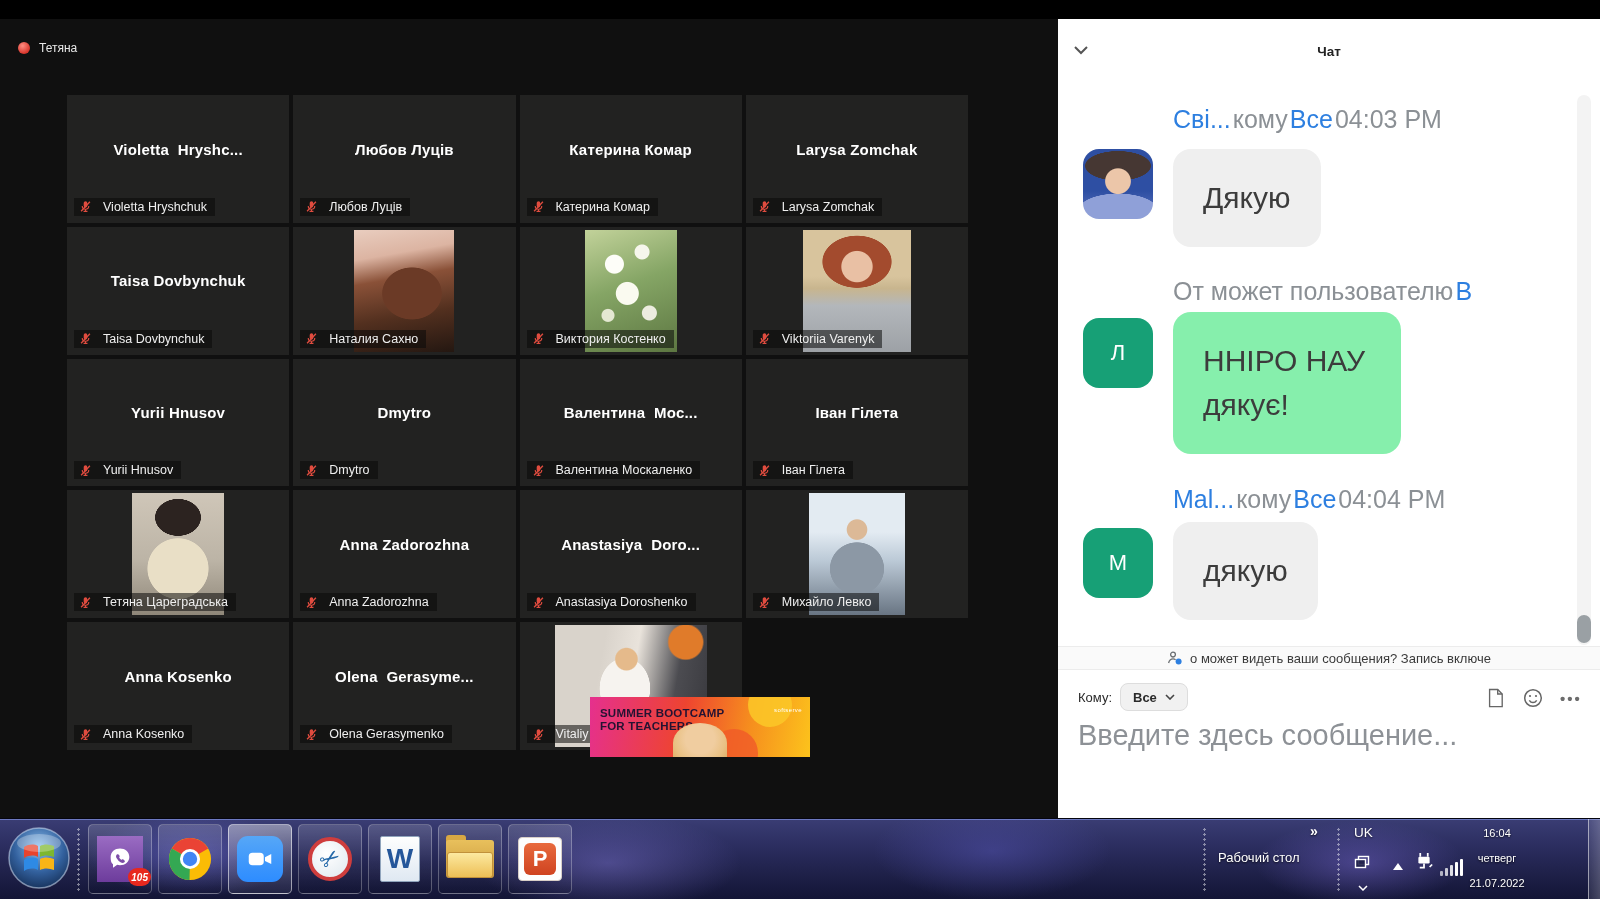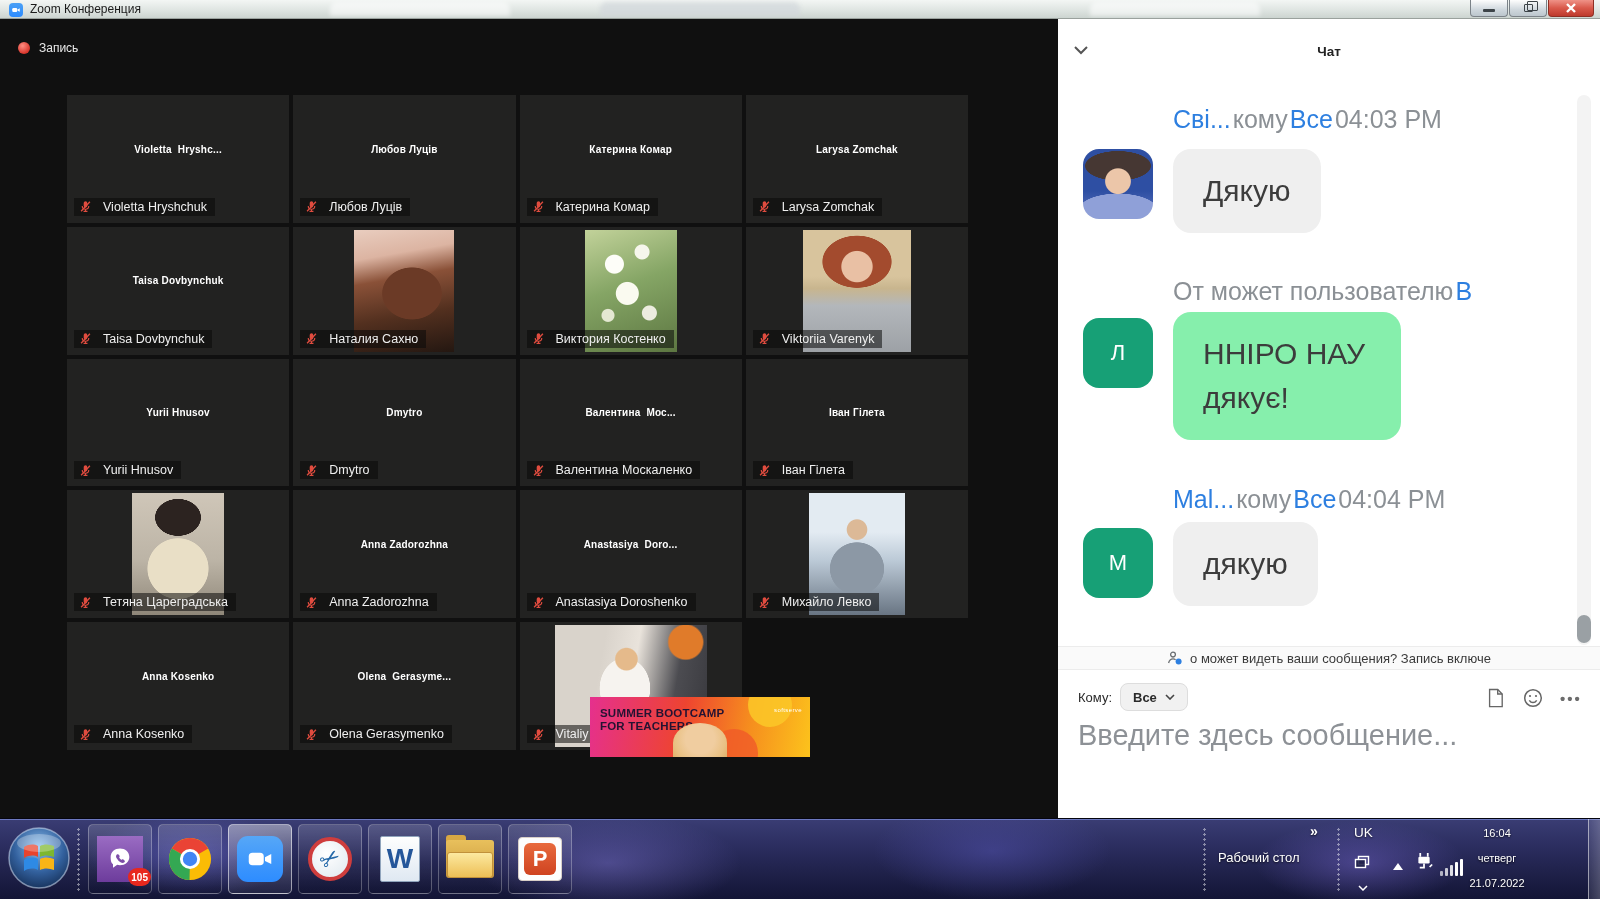--- a/index.html
+++ b/index.html
@@ -32,21 +32,21 @@
   .video-area { position:absolute; left:0; top:19px; width:1058px; height:799px; background:#101010; }
   .recording { position:absolute; left:18px; top:22px; display:flex; align-items:center; gap:9px; }
   .rec-dot { width:12px; height:12px; border-radius:50%;
     background:radial-gradient(circle at 38% 32%, #ff8d82, #d8362c 70%); }
   .recording span { color:#e8e8e8; font-size:12px; }
 
   .grid { position:absolute; left:67px; top:76px; width:901px; height:655px;
     display:grid; grid-template-columns:repeat(4,1fr); grid-template-rows:repeat(5,1fr); gap:4px; }
   .tile { position:relative; background:#222221; overflow:hidden; }
   .tile-name { position:absolute; left:0; right:0; top:42%; transform:translateY(-50%);
-    text-align:center; color:#fff; font-weight:bold; font-size:10px; letter-spacing:.2px; white-space:pre; }
+    text-align:center; color:#fff; font-weight:bold; font-size:15px; letter-spacing:.2px; white-space:pre; }
   .tile-label { position:absolute; left:7px; bottom:7px; display:flex; align-items:center; gap:11px;
     background:rgba(10,10,10,.55); color:#efefef; font-size:12.5px; padding:2px 8px 2px 5px; z-index:5; }
   .photo { position:absolute; top:3px; bottom:3px; left:50%; transform:translateX(-50%); }
   .p-sakhno { width:100px; background:
     radial-gradient(ellipse 42% 30% at 58% 52%, #6b3a26 0 70%, transparent 72%),
     linear-gradient(170deg,#e9cdbf 0%,#dcb4a2 22%,#8a5138 40%,#53301f 68%,#241711 100%); }
   .p-kostenko { width:92px; background:
     radial-gradient(circle at 32% 28%, #fdfdf8 0 9px, transparent 10px),
     radial-gradient(circle at 62% 18%, #f6f6ec 0 7px, transparent 8px),
     radial-gradient(circle at 46% 52%, #fafaf0 0 11px, transparent 12px),
@@ -97,21 +97,21 @@
   .gray { color:#8b9095; }
   .avatar { position:absolute; left:25px; width:70px; height:70px; border-radius:16px; overflow:hidden; }
   .avatar-photo { background:
     radial-gradient(circle at 50% 46%, #ecc6a9 0 24%, transparent 26%),
     radial-gradient(ellipse 58% 26% at 50% 24%, #463733 0 80%, transparent 82%),
     radial-gradient(ellipse 70% 30% at 50% 88%, #8fa0d8 0 80%, transparent 82%),
     linear-gradient(180deg,#2e4fa3 0 60%,#5d74c0 100%); }
   .avatar-letter { background:#17a076; color:#fff; display:flex; align-items:center;
     justify-content:center; font-size:22px; }
   .bubble { position:absolute; left:115px; background:#efefef; border-radius:18px;
-    padding:20px 30px; font-size:30px; color:#3c3c3c; line-height:44px; }
+    padding:27px 30px; font-size:30px; color:#3c3c3c; line-height:44px; }
   .bubble.own { background:#86efac; }
   .chat-scroll-track { position:absolute; right:9px; top:76px; width:14px; height:550px;
     background:#f3f3f3; border-radius:7px; }
   .chat-scroll-thumb { position:absolute; left:0; bottom:2px; width:14px; height:28px;
     background:#9aa0a4; border-radius:7px; }
   .notice { position:absolute; left:0; top:627px; width:100%; height:24px; background:#fafafa;
     border-top:1px solid #ececec; border-bottom:1px solid #ececec; display:flex; align-items:center;
     justify-content:center; gap:7px; font-size:13px; color:#3a3a3a; }
   .compose-row { position:absolute; left:0; top:660px; width:100%; height:38px;text-decoration:underline; }
   .to-label { position:absolute; left:20px; top:11px; font-size:13px; color:#2a2a2a; }
@@ -136,21 +136,21 @@
   .start-orb { position:absolute; left:6px; top:6px; width:66px; height:66px; }
   .tb-sep { position:absolute; top:8px; bottom:8px; width:6px;
     background-image:radial-gradient(rgba(255,255,255,.45) 1px, transparent 1.4px);
     background-size:5px 5px; }
   .tb-btn { position:absolute; top:5px; width:64px; height:70px; border:1px solid rgba(255,255,255,.28);
     border-radius:5px; background:linear-gradient(rgba(255,255,255,.16), rgba(255,255,255,.04) 55%, rgba(0,0,0,.10));
     display:flex; align-items:center; justify-content:center; }
   .tb-btn.active { background:linear-gradient(rgba(255,255,255,.42), rgba(255,255,255,.16) 55%, rgba(255,255,255,.06));
     border-color:rgba(255,255,255,.55); }
   .ic-viber { position:relative; width:46px; height:46px; border-radius:0;
-    background:linear-gradient(#9a6cc3,#6d3c9c); display:flex; align-items:center; justify-content:center; }
+    background:linear-gradient(#9a6cc3,#6d3c9c); display:flex; align-items:center; justify-content:center;font-style:italic; }
   .viber-badge { position:absolute; right:-8px; bottom:-4px; min-width:22px; height:18px; border-radius:9px;
     background:#e8281e; color:#fff; font-size:10px; font-weight:bold; display:flex; align-items:center;
     justify-content:center; padding:0 3px; }
   .ic-zoomapp { width:46px; height:46px; border-radius:11px; background:linear-gradient(#56a7f7,#2d8cff);
     display:flex; align-items:center; justify-content:center; }
   .ic-snip { width:44px; height:44px; border-radius:50%; border:4px solid #cf3d3d;
     background:radial-gradient(circle at 40% 35%, #fff, #dfe8ee); display:flex; align-items:center;
     justify-content:center; }
   .ic-snip span { color:#2468a8; font-size:24px; transform:rotate(-35deg); }
   .ic-word { position:relative; width:40px; height:46px; background:linear-gradient(#fefefe,#dfe8f2);
@@ -182,50 +182,25 @@
     background:linear-gradient(90deg, rgba(255,255,255,.10), rgba(255,255,255,.22));
     border-left:1px solid rgba(255,255,255,.45); }
   .sig-bars { display:flex; align-items:flex-end; gap:2px; }
   .sig-bars i { width:3px; background:#fff; display:block; border-radius:1px; }
 </style>
 </head>
 <body>
 
 <div class="screen">
 
-  <div class="titlebar">
-    <div class="tab-ghost" style="left:330px;width:180px;"></div>
-    <div class="tab-ghost g2" style="left:600px;width:200px;"></div>
-    <div class="tab-ghost" style="left:1090px;width:170px;"></div>
-    <span class="app-icon">
-      <svg viewBox="0 0 24 24" width="10" height="10">
-          <rect x="3" y="7" width="12" height="10" rx="3" fill="#fff"></rect>
-          <path d="M16 10.5 21 8v8l-5-2.5z" fill="#fff"></path>
-        </svg>
-    </span>
-    <span class="title">Zoom Конференция</span>
-    <div class="win-controls">
-      <div class="win-btn">
-          <span class="glyph-min"></span>
-        </div>
-      <div class="win-btn">
-          <span class="glyph-restore"></span>
-        </div>
-      <div class="win-btn close">
-        <svg width="12" height="12" viewBox="0 0 12 12">
-            <path d="M2 2l8 8M10 2l-8 8" stroke="#fff" stroke-width="2.4"></path>
-          </svg>
-      </div>
-    </div>
-  </div>
 
   <div class="video-area">
     <div class="recording">
       <span class="rec-dot"></span>
-      <span>Запись</span>
+      <span>Тетяна</span>
     </div>
 
     <div class="grid">
 
       <div class="tile">
         <div class="tile-name">Violetta  Hryshc...</div>
         <div class="tile-label">
             <svg viewBox="0 0 16 16" width="13" height="13">
               <path d="M8 1.6a2.2 2.2 0 0 1 2.2 2.2v3.4a2.2 2.2 0 1 1-4.4 0V3.8A2.2 2.2 0 0 1 8 1.6z" fill="#e04c3f"></path>
               <path d="M4 7.4a4 4 0 0 0 8 0M8 11.4V14M5.6 14h4.8" stroke="#e04c3f" stroke-width="1.4" fill="none"></path>

